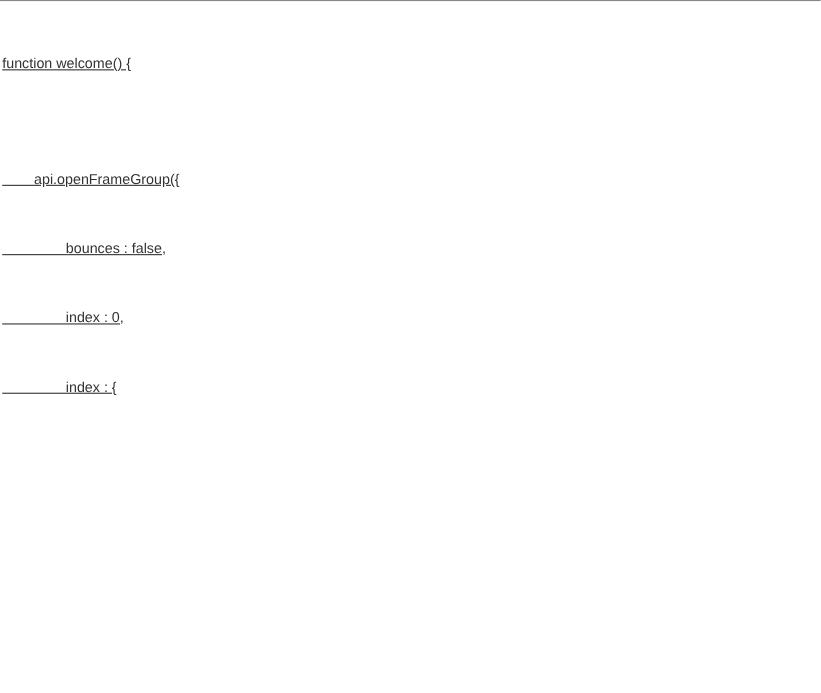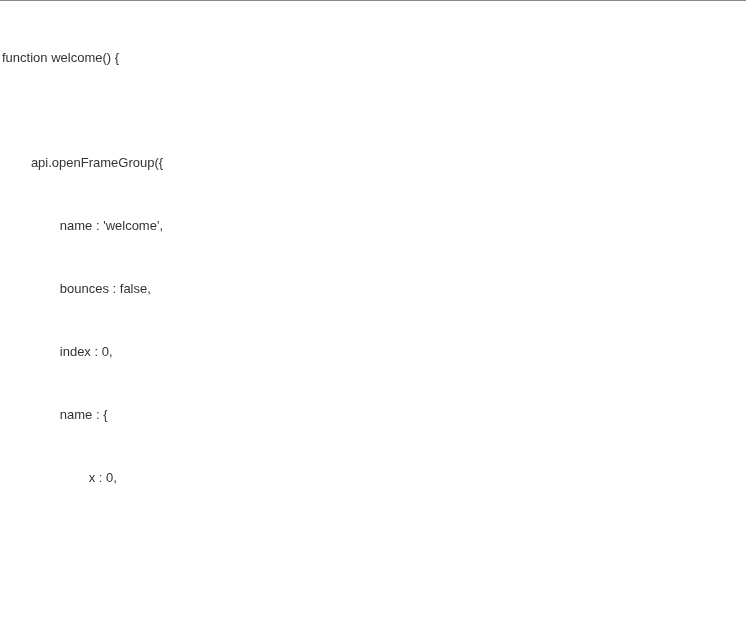--- a/index.html
+++ b/index.html
@@ -16,34 +16,33 @@
       padding: 4px 2px;
       border-top: 1px solid #888;
       width: 746px;
     }
     .code {
       white-space: pre;
       font-family: "Microsoft YaHei", "Segoe UI", Tahoma, Arial, sans-serif;
     }
     .line {
       display: block;
+      text-decoration: underline;
     }
   </style>
 </head>
 <body>
 
 <div class="code">
   <span class="line">function welcome() {</span>
   <span class="line"></span>
   <span class="line">        api.openFrameGroup({</span>
-  <span class="line">                name : 'welcome',</span>
   <span class="line">                bounces : false,</span>
   <span class="line">                index : 0,</span>
-  <span class="line">                name : {</span>
-  <span class="line">                        x : 0,</span>
+  <span class="line">                index : {</span>
   
   
   
   
   
   
   
   
   
   

